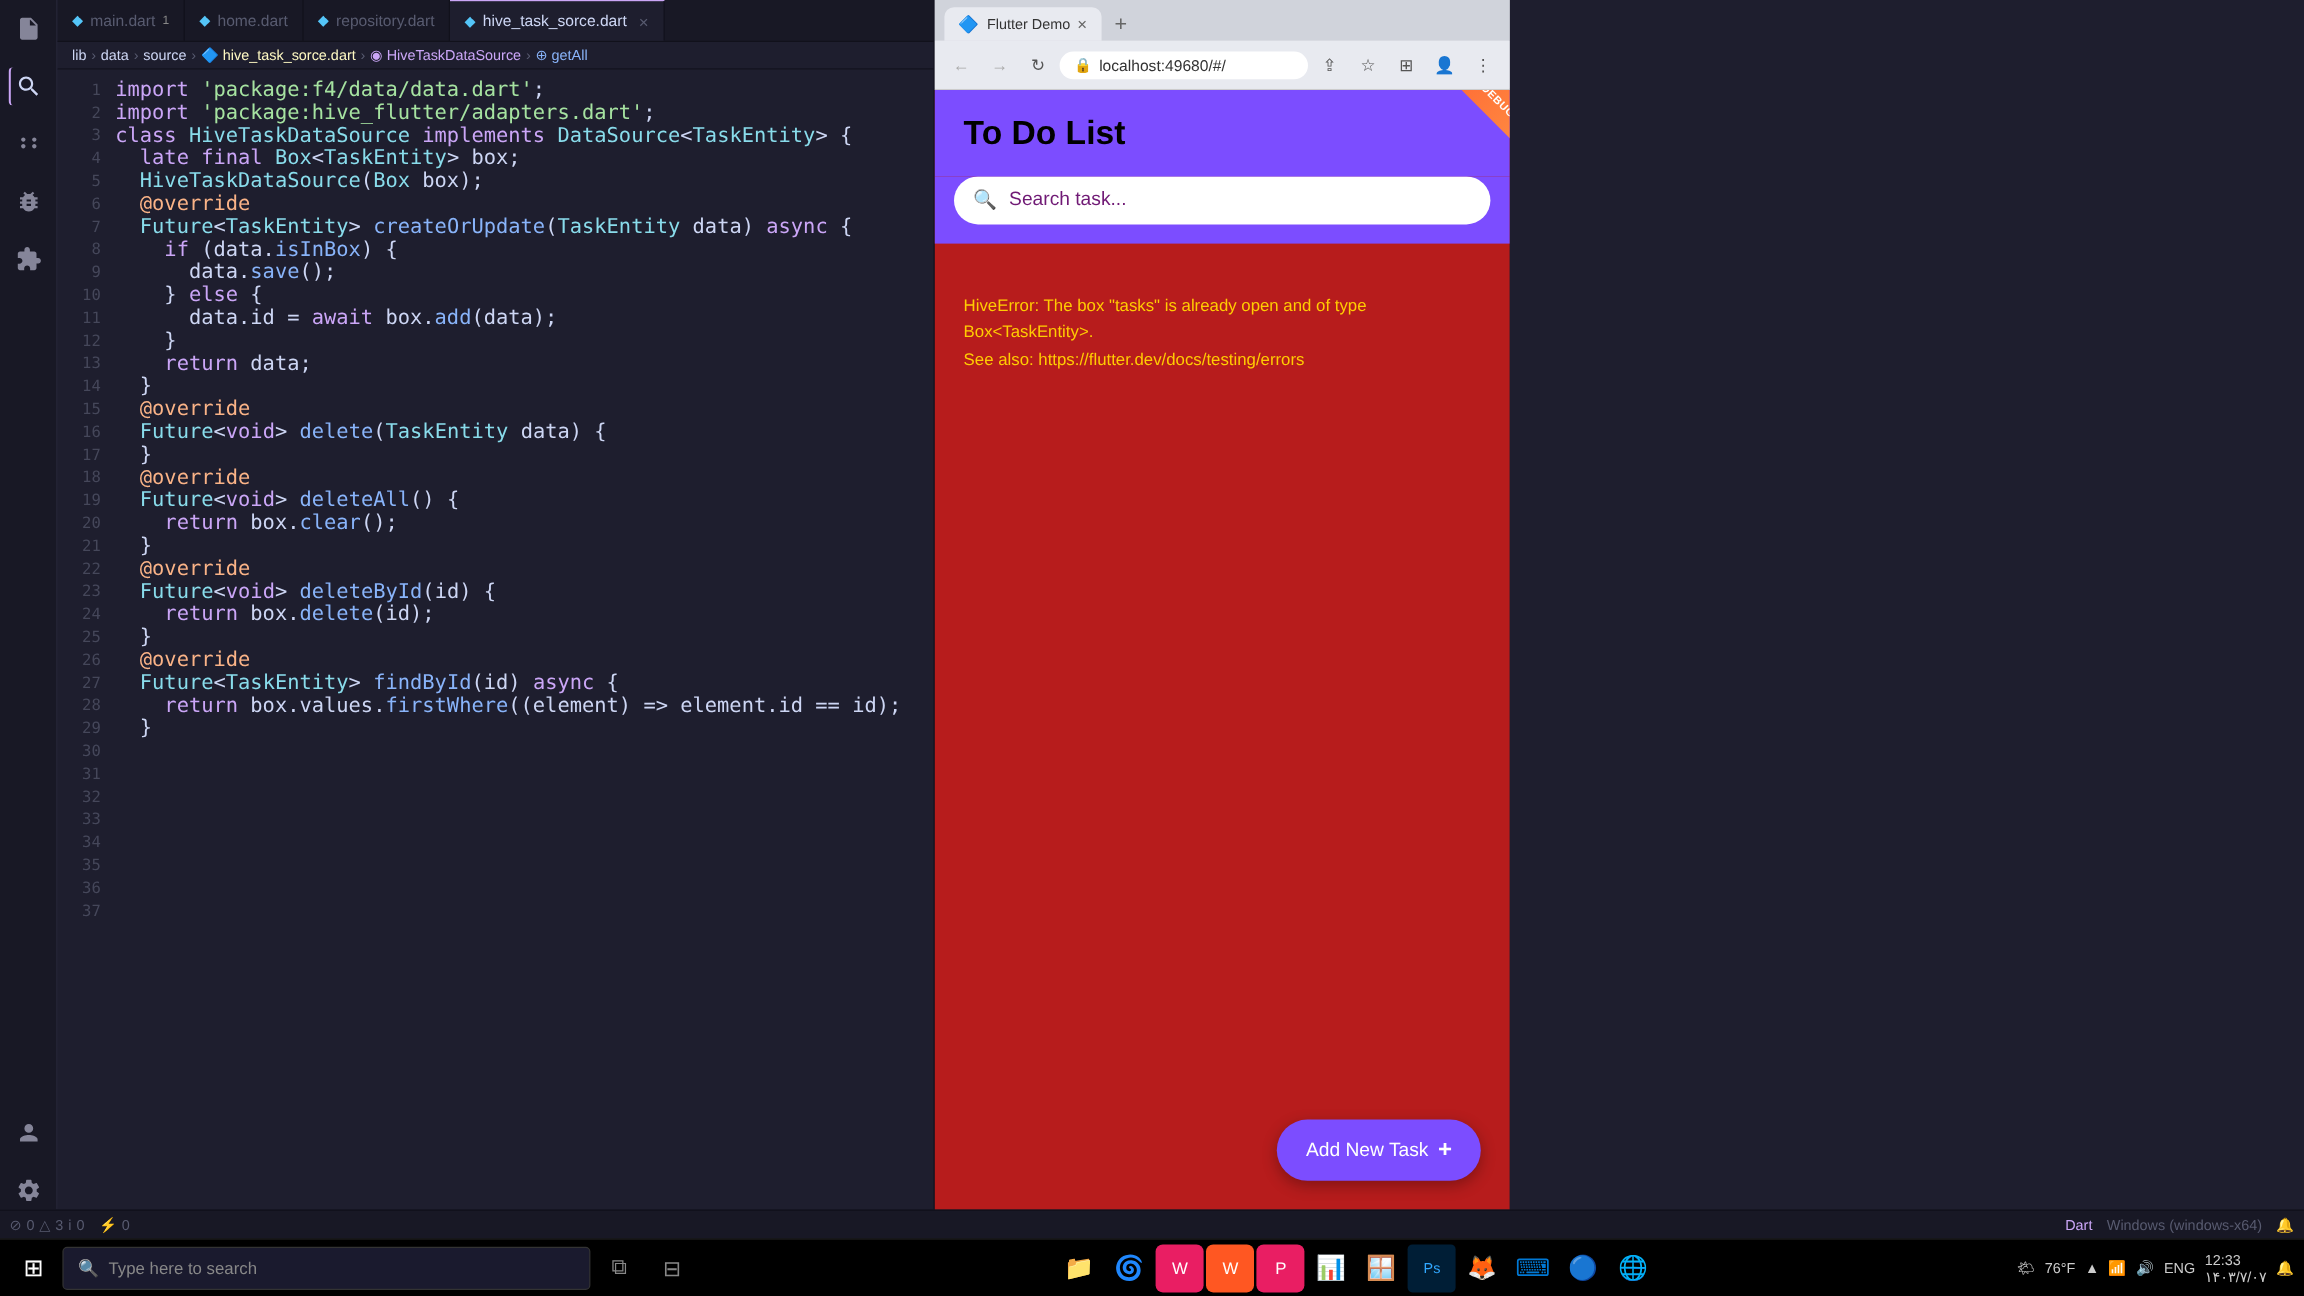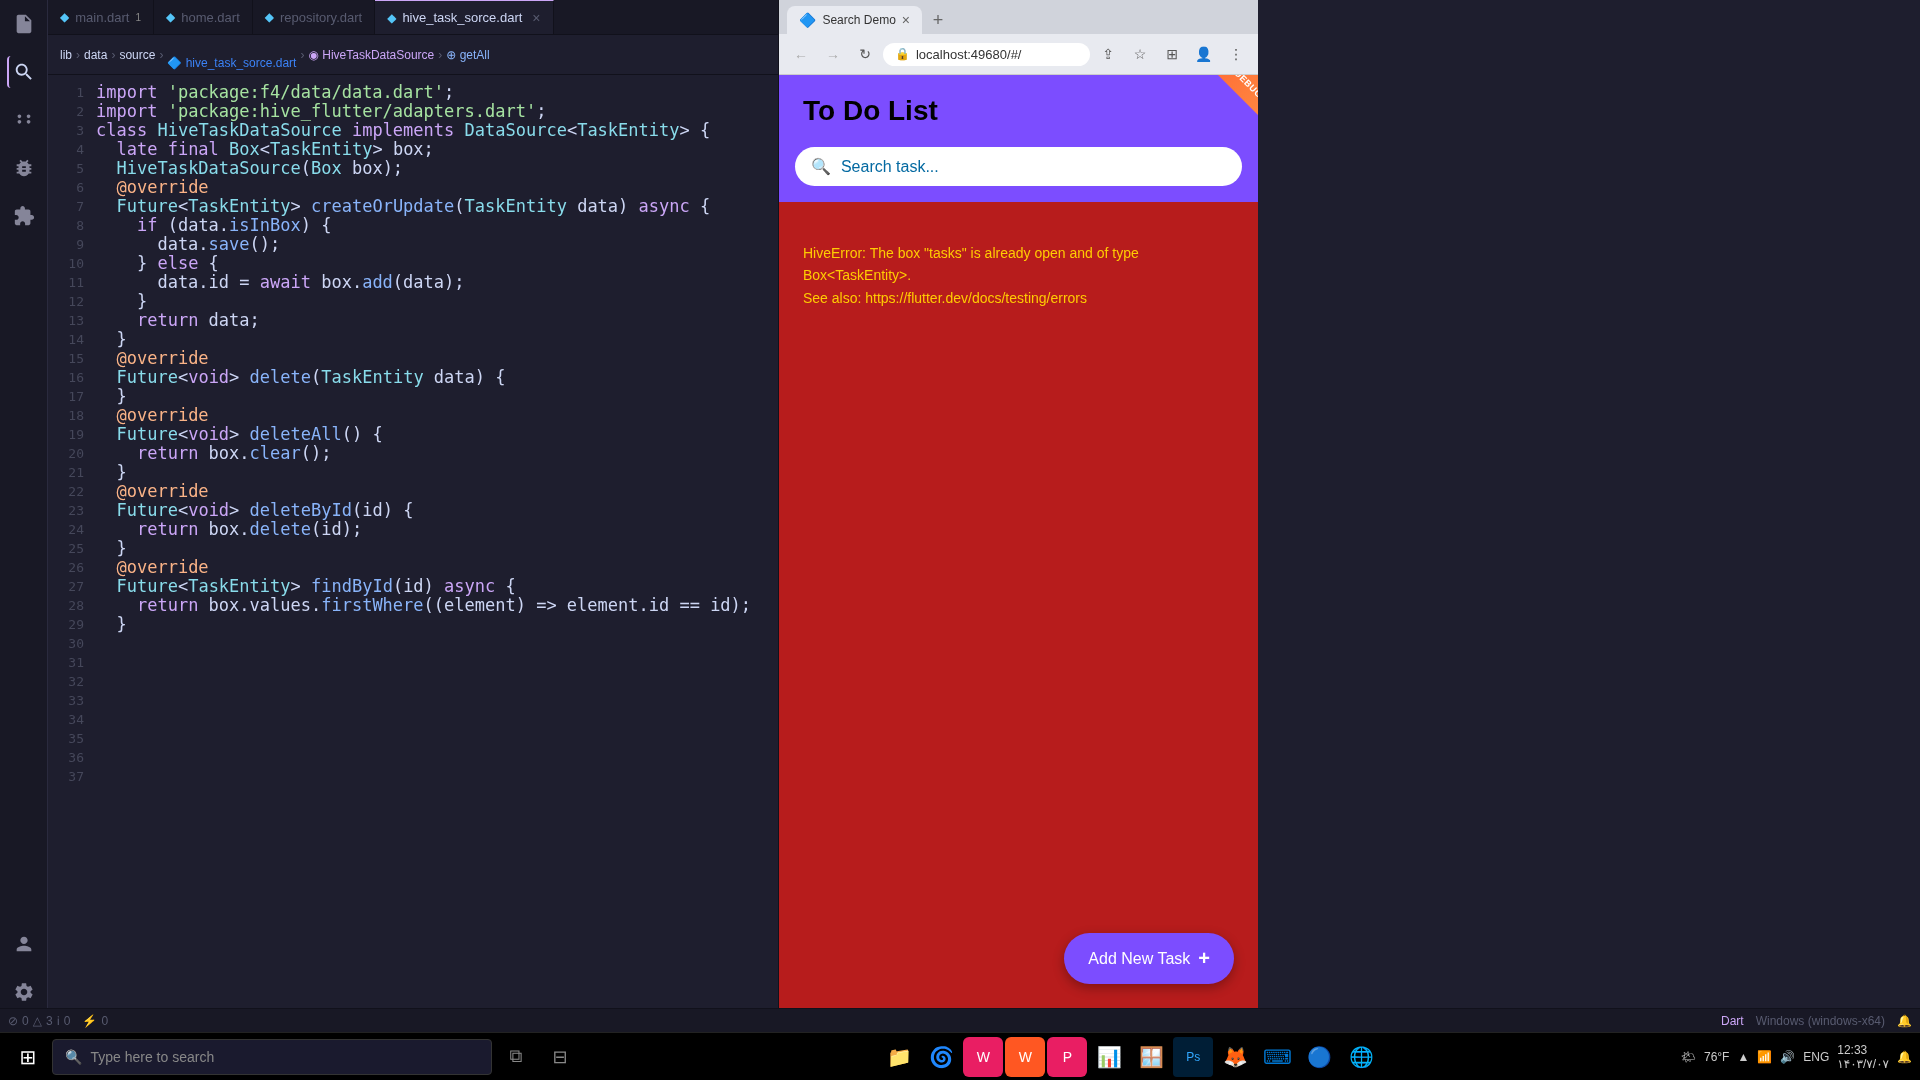--- a/index.html
+++ b/index.html
@@ -238,21 +238,21 @@
       background: white;
       border-radius: 30px;
       padding: 10px 16px;
       display: flex;
       align-items: center;
       gap: 10px;
     }
     .search-icon-flutter { color: #888; font-size: 16px; }
     .flutter-search-input {
       flex: 1;
-      color: #0369a1;
+      color: #701a75;
       font-size: 16px;
     }
 
     .flutter-error {
       padding: 40px 24px;
     }
     .error-text {
       color: #ffcc02;
       font-size: 14px;
       line-height: 1.6;
@@ -435,21 +435,21 @@
       </div>
     </div>
 
     <div class="breadcrumb">
       <span>lib</span>
       <span class="sep">›</span>
       <span>data</span>
       <span class="sep">›</span>
       <span>source</span>
       <span class="sep">›</span>
-      <span style="color:#3b82f6;margin-top:17px;">🔷 hive_task_sorce.dart</span>
+      <span style="color:#fef9c3;">🔷 hive_task_sorce.dart</span>
       <span class="sep">›</span>
       <span style="color:#cba6f7;">◉ HiveTaskDataSource</span>
       <span class="sep">›</span>
       <span style="color:#89b4fa;">⊕ getAll</span>
     </div>
 
     <div class="code-editor">
       <div class="line-numbers" id="line-numbers">
           <div>1</div>
           <div>2</div>
@@ -529,21 +529,21 @@
     </div>
   </div>
 
   <div class="browser-panel">
 
     <div class="browser-chrome">
 
       <div class="browser-tabs">
         <div class="browser-tab">
           <span class="browser-tab-icon">🔷</span>
-          <span>Search Demo</span>
+          <span>Flutter Demo</span>
           <span class="browser-tab-close">×</span>
         </div>
         <div class="new-tab-btn">+</div>
       </div>
 
       <div class="browser-nav">
         <div class="nav-btn disabled">←</div>
         <div class="nav-btn disabled">→</div>
         <div class="nav-btn">↻</div>
         <div class="address-bar">

